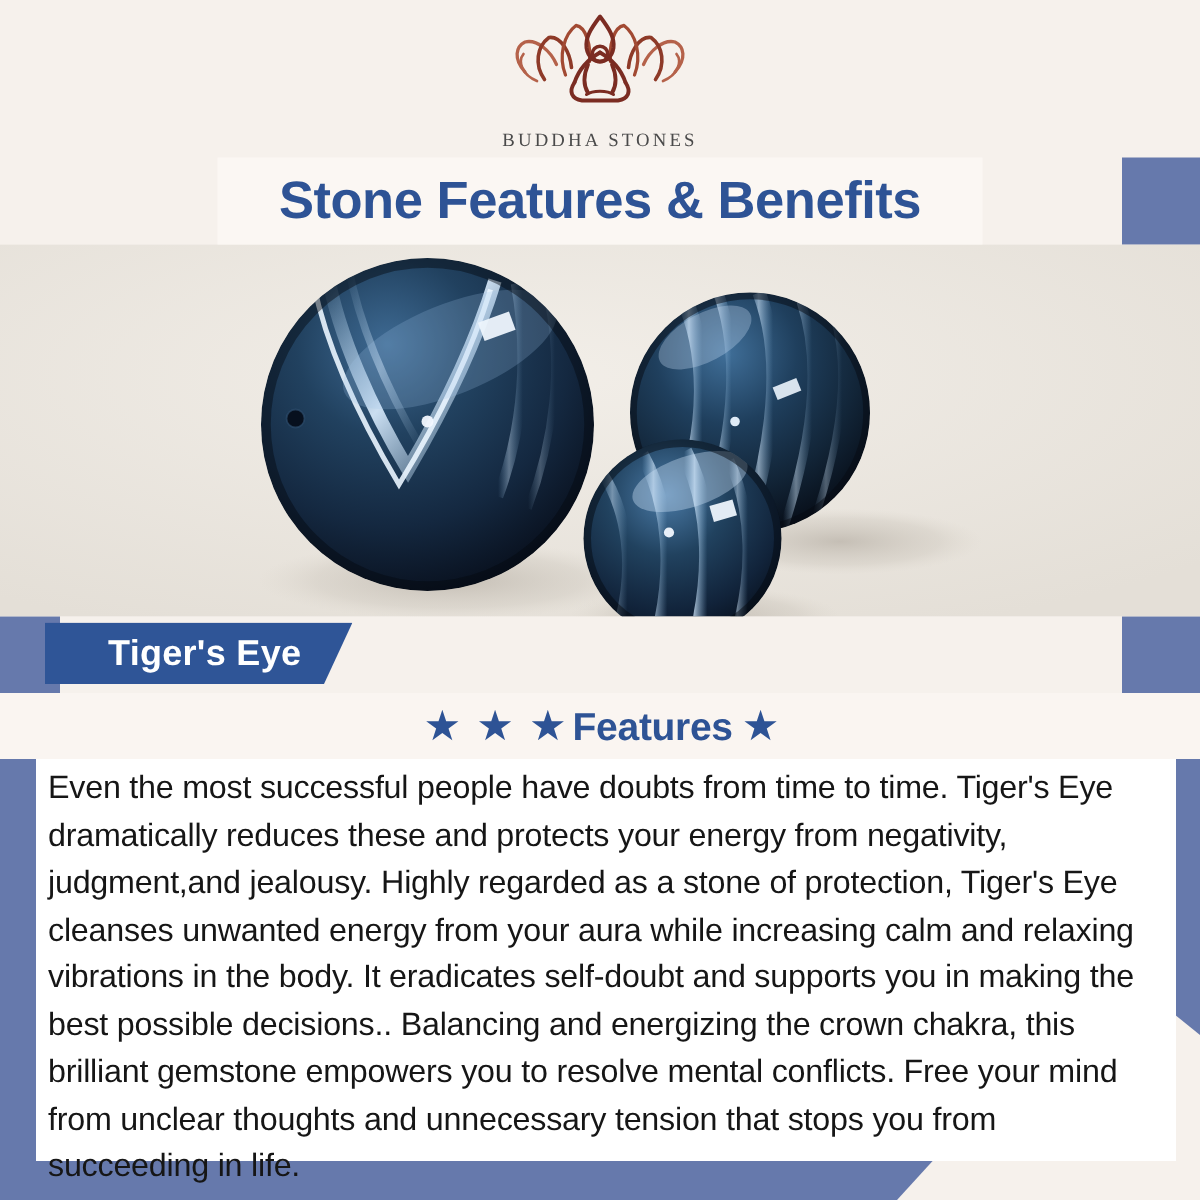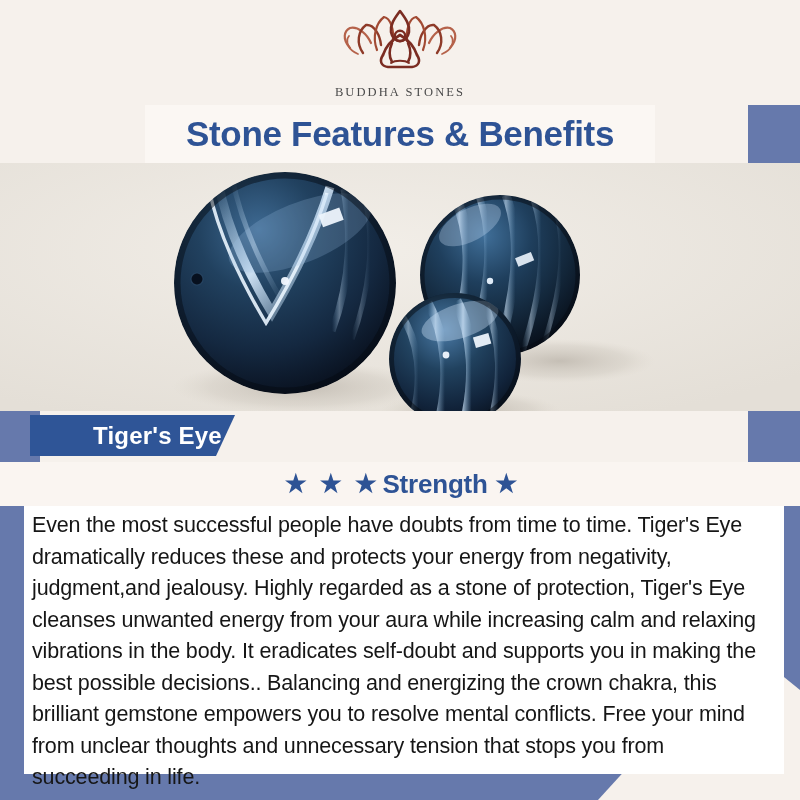--- a/index.html
+++ b/index.html
@@ -78,21 +78,21 @@
   #badge {
     position:absolute; top:415px; left:30px;
     height:41px; min-width:205px;
     background:#2F5597;
     clip-path: polygon(0 0, 205px 0, 186px 41px, 0 41px);
     display:flex; align-items:center;
     z-index:7;
   }
   #badge-label {
     color:#FFFFFF; font-size:24px; font-weight:bold;
-    padding-left:63px; letter-spacing:0.2px; white-space:nowrap;
+    padding-left:42px; letter-spacing:0.2px; white-space:nowrap;
   }
 
   
   #benefits {
     position:absolute; top:462px; left:0; width:800px; height:44px;
     background:#FAF5F1;
     display:flex; align-items:center; justify-content:center;
     z-index:6;
   }
   .benefit { display:flex; align-items:center; }
@@ -284,21 +284,21 @@
 
 <div id="benefits">
   <div class="benefit">
     <span class="benefit-star">★</span>
   </div>
   <div class="benefit">
     <span class="benefit-star">★</span>
   </div>
   <div class="benefit">
     <span class="benefit-star">★</span>
-    <span class="benefit-label">Strength</span>
+    <span class="benefit-label">Features</span>
   </div>
   <div class="benefit">
     <span class="benefit-star">★</span>
   </div>
 </div>
 
 <div id="body-panel">
   <p id="body-text">Even the most successful people have doubts from time to time. Tiger's Eye dramatically reduces these and protects your energy from negativity, judgment,and jealousy. Highly regarded as a stone of protection, Tiger's Eye cleanses unwanted energy from your aura while increasing calm and relaxing vibrations in the body. It eradicates self-doubt and supports you in making the best possible decisions.. Balancing and energizing the crown chakra, this brilliant gemstone empowers you to resolve mental conflicts. Free your mind from unclear thoughts and unnecessary tension that stops you from succeeding in life.</p>
 </div>
 

